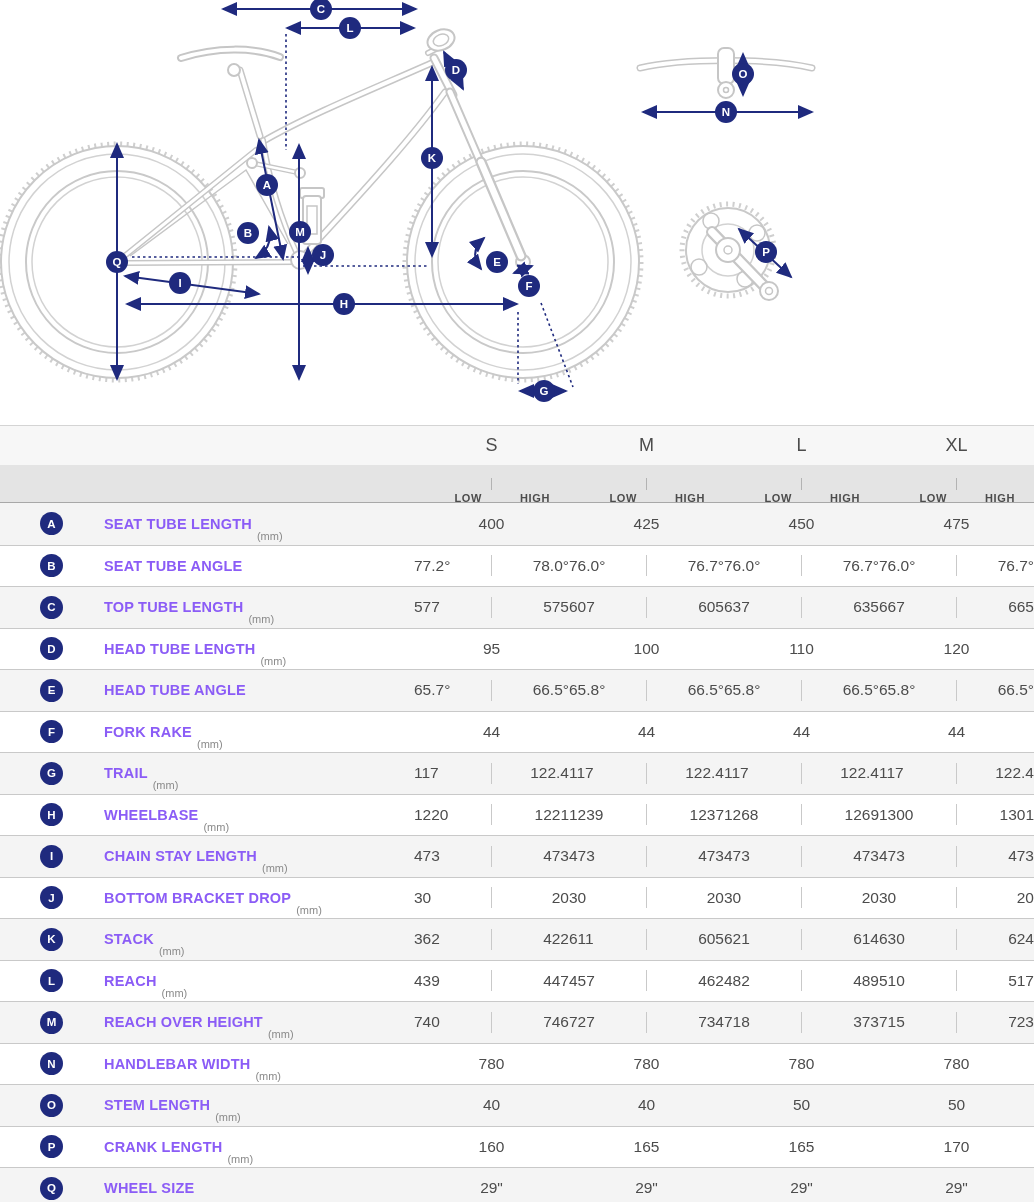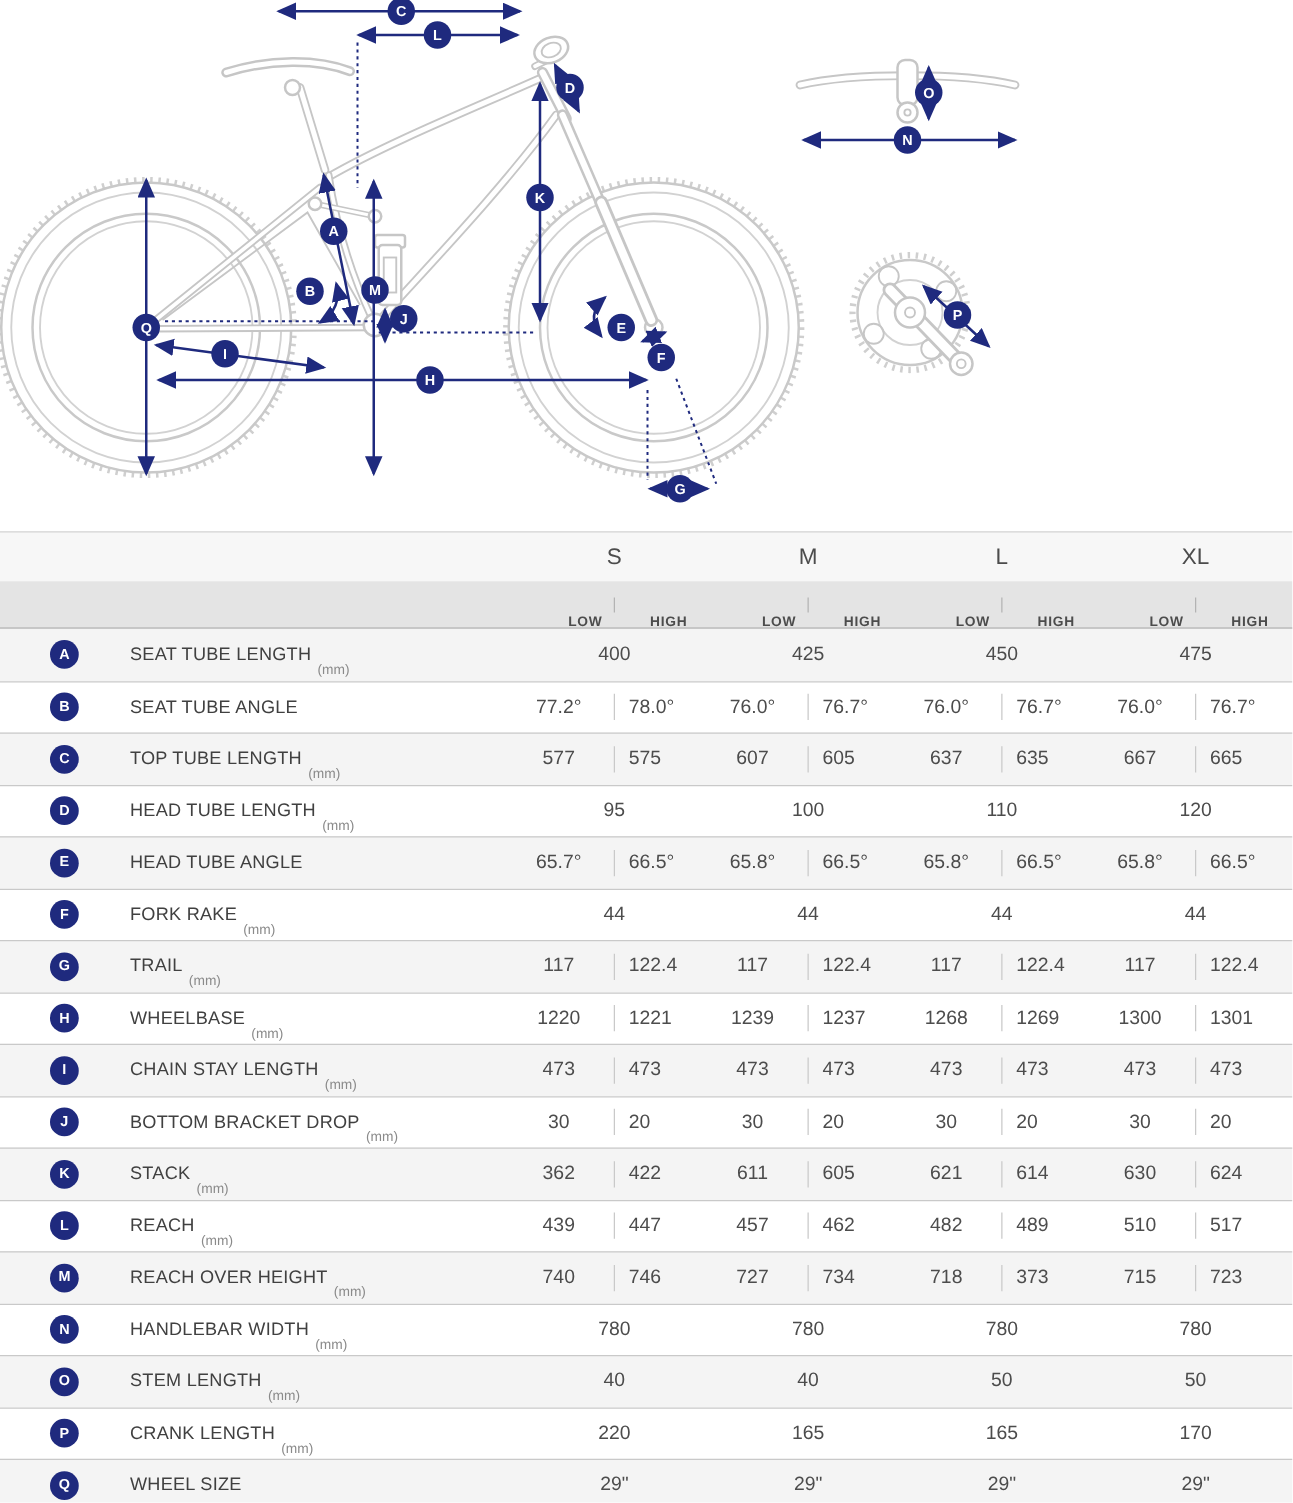--- a/index.html
+++ b/index.html
@@ -27,25 +27,25 @@
   .bcell .lo,.bcell .hi{flex:1;font-size:11px;font-weight:bold;letter-spacing:.6px;color:#4c4c4c;margin-top:28px;}
   .bcell .lo{text-align:right;padding-right:9px;}
   .bcell .hi{text-align:center;padding-left:9px;}
   .bcell .pdiv{width:1px;height:12px;background:#b3b3b3;}
   .spacer{flex:1;}
   .grow{display:flex;align-items:center;height:41.5px;box-sizing:border-box;border-top:1px solid #c9c9c9;}
   .grow:first-child{border-top:none;}
   .grow.odd{background:#f4f4f4;}
   .lcell{flex:1;display:flex;align-items:center;padding-left:40px;}
   .badge{width:23px;height:23px;border-radius:50%;background:#1f2a7e;color:#fff;font-size:11.5px;font-weight:bold;display:flex;align-items:center;justify-content:center;margin-right:41px;flex:0 0 auto;}
-  .rlabel{font-size:14.5px;font-weight:normal;color:#404040;letter-spacing:.2px;white-space:nowrap;}
+  .rlabel{font-size:14.5px;font-weight:bold;color:#8b5cf6;letter-spacing:.2px;white-space:nowrap;}
   .runit{font-size:11px;color:#8a8a8a;margin-left:5px;position:relative;top:12px;}
   .vcell{width:155px;display:flex;align-items:center;justify-content:center;font-size:15.5px;color:#4c4c4c;}
-  .vcell .lo{flex:1;text-align:center;padding-right:11px;}
-  .vcell .hi{flex:1;text-align:left;padding-left:11px;}
+  .vcell .lo{flex:1;text-align:left;padding-right:11px;}
+  .vcell .hi{flex:1;text-align:right;padding-left:11px;}
   .vcell .pdiv{width:1px;height:21px;background:#c9c9c9;}
 </style>
 </head>
 <body>
 
 <div class="page">
 
   <svg class="diagram" viewBox="0 0 1034 425">
     <defs>
       <marker id="ae" markerWidth="9" markerHeight="8" refX="7" refY="3.5" orient="auto">
@@ -633,21 +633,21 @@
             <div class="">50</div>
           </div>
         </div>
         <div class="grow">
           <div class="lcell">
             <div class="badge">P</div>
             <div class="rlabel">CRANK LENGTH</div>
             <div class="runit">(mm)</div>
           </div>
           <div class="vcell">
-            <div class="">220</div>
+            <div class="">160</div>
           </div>
           <div class="vcell">
             <div class="">165</div>
           </div>
           <div class="vcell">
             <div class="">165</div>
           </div>
           <div class="vcell">
             <div class="">170</div>
           </div>

